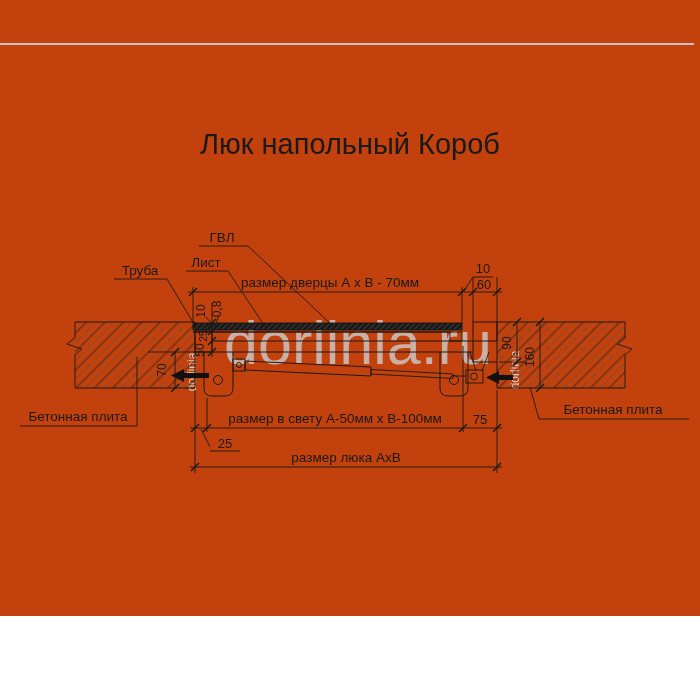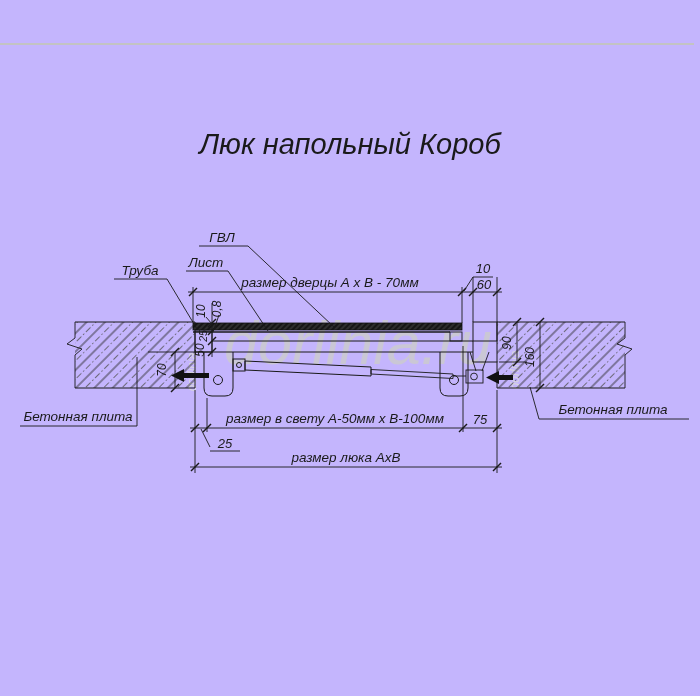--- a/index.html
+++ b/index.html
@@ -1,17 +1,17 @@
 <!DOCTYPE html>
 <html><head>
 <meta charset="utf-8">
 <style>
   html,body{margin:0;padding:0;background:#ffffff;}
-  .stage{position:relative;width:700px;height:696px;background:#c4b5fd;overflow:hidden;
-         font-family:"Liberation Sans","DejaVu Sans",sans-serif;font-style:italic;}
+  .stage{position:relative;width:700px;height:616px;background:#c2410c;overflow:hidden;
+         font-family:"Liberation Sans","DejaVu Sans",sans-serif;}
   svg{display:block;}
   svg text{font-family:"Liberation Sans","DejaVu Sans",sans-serif;fill:#1a1a1a;}
   .ln{stroke:#1a1a1a;stroke-width:1;fill:none;}
   .thin{stroke:#1a1a1a;stroke-width:0.9;fill:none;}
   .tick{stroke:#1a1a1a;stroke-width:1.4;}
   .callout{font-size:13.5px;}
   .dimtxt{font-size:13.5px;}
   .dimnum{font-size:13px;}
   .rot{font-size:12px;}
   .rotsm{font-size:10.5px;}

